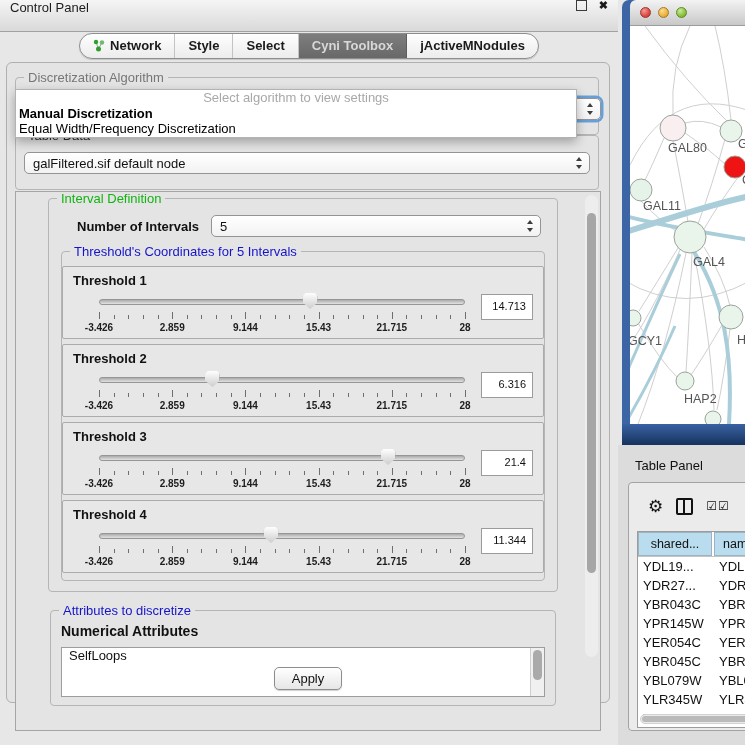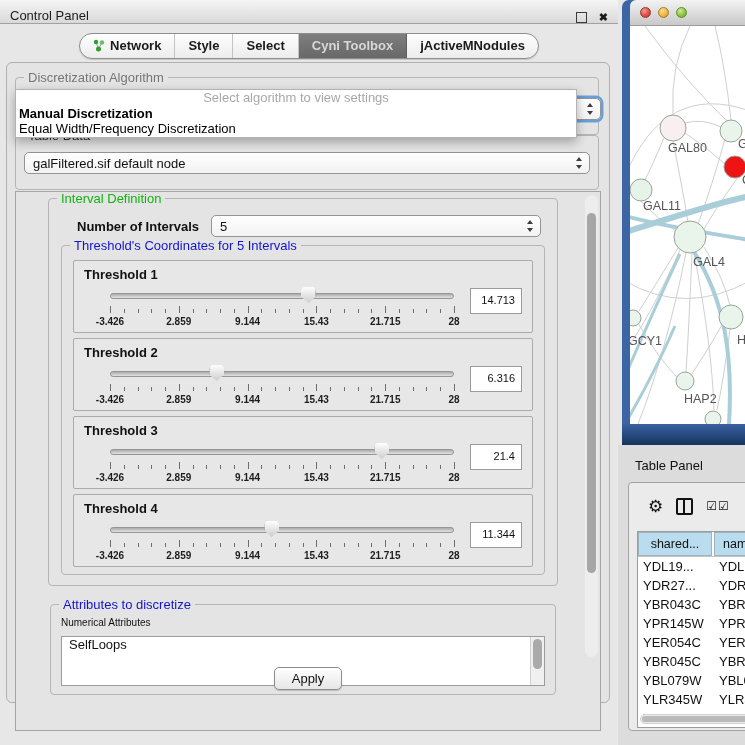--- a/index.html
+++ b/index.html
@@ -1,22 +1,22 @@
 <!DOCTYPE html>
 <html><head>
 <meta charset="utf-8">
 <style>
   html,body{margin:0;padding:0}
   body{width:745px;height:745px;overflow:hidden;position:relative;background:#e7e7e7;
        font-family:"Liberation Sans",sans-serif;color:#111;}
   
   .control-panel{position:absolute;left:0;top:0;width:618px;height:745px;background:#e7e7e7}
-  .titlebar{position:absolute;top:0;left:0;right:0;height:24px;box-sizing:border-box;
+  .titlebar{position:absolute;top:0;left:0;right:0;height:32px;box-sizing:border-box;
     background:linear-gradient(#f5f5f5,#d9d9d9);border-bottom:1px solid #a2a2a2;
-    display:flex;align-items:flex-end;padding:0 10px;font-size:13px;color:#1c1c1c}
+    display:flex;align-items:flex-start;padding:0 10px;font-size:13px;color:#1c1c1c}
   .titlebar .spacer{flex:1}
   .float-icon{width:9px;height:9px;border:1.5px solid #3a3a3a;margin-right:12px;background:transparent}
   .close-icon{font-size:11px;font-weight:bold;color:#1a1a1a;line-height:1}
   .tabs-row{position:absolute;left:0;width:618px;display:flex;justify-content:center}
   .top-tabs{top:33px}
   .bottom-tabs{top:704px}
   .seg-bar{display:flex;border:1px solid #8d8d8d;border-radius:13px;overflow:hidden;
     background:linear-gradient(#fefefe,#ececec);box-shadow:0 1px 1px rgba(0,0,0,.15)}
   .seg{padding:4px 13px 5px;font-size:13px;font-weight:700;color:#1a1a1a;
     border-right:1px solid #c3c3c3;display:flex;align-items:center;gap:5px;white-space:nowrap}
@@ -49,39 +49,39 @@
     border:1px solid #a5a5a5;background:#e4e4e4;overflow:hidden}
   .sa-content{position:absolute;left:32px;right:42px;top:6px}
   .vscroll{position:absolute;right:2px;top:3px;width:13px;height:462px;background:#ededed;border-radius:7px}
   .vthumb{position:absolute;left:2px;width:9px;top:18px;height:360px;background:#a6a6a6;border-radius:5px}
   .interval-group{padding:16px 10px 10px}
   .green-title{color:#12b412}
   .blue-title{color:#1414cc}
   .num-row{display:flex;align-items:center;margin:0 6px 0 18px;gap:12px}
   .num-label{font-size:13px;font-weight:700;white-space:nowrap}
   .num-combo{flex:1}
-  .thr-group{margin:8px 2px 0;padding:14px 11px 2px}
+  .thr-group{margin:14px 2px 0;padding:14px 0 2px}
   .tblock{border:1px solid #ababab;background:#e7e7e7;margin-bottom:5px;padding:6px 10px 2px;border-radius:2px}
   .tlabel{font-size:13px;font-weight:700}
   .trow{display:flex;margin-top:2px}
   .sliderwrap{flex:1;position:relative;height:44px;margin:2px 16px 0 26px}
   .track{position:absolute;left:0;right:0;top:7px;height:4px;background:linear-gradient(#ababab,#e2e2e2);
     border:1px solid #969696;border-radius:3px}
   .thumb{position:absolute;top:1px;width:15px;height:16px;background:linear-gradient(#fefefe,#cdcdcd);
     clip-path:polygon(18% 0,82% 0,100% 20%,100% 60%,50% 100%,0 60%,0 20%);
     transform:translateX(-50%);filter:drop-shadow(0 0 1px rgba(0,0,0,.6))}
   .ticks{position:absolute;left:0;right:0;top:20px;height:8px}
   .ticks i{position:absolute;width:1px;background:#6e6e6e;height:4px;top:3px}
   .ticks i.major{height:7px;top:0}
   .ticklabels{position:absolute;left:0;right:0;top:30px;height:12px;font-size:10px;font-weight:700;color:#1d1d1d}
   .ticklabels span{position:absolute;transform:translateX(-50%);white-space:nowrap}
   .valuebox{width:52px;height:26px;border:1px solid #9b9b9b;background:#fff;font-size:11px;
     text-align:right;box-sizing:border-box;padding:5px 6px 0 0;margin-top:4px}
   .attr-group{margin:18px 2px 0;padding:10px 10px 8px}
-  .attr-sub{font-size:10px;font-weight:400;margin:2px 0 8px 0}
+  .attr-sub{font-size:14px;font-weight:700;margin:2px 0 8px 0}
   .listbox{position:relative;height:48px;background:#fff;border:1px solid #9c9c9c;overflow:hidden}
   .listbox .item{font-size:13px;height:16px;line-height:16px;padding-left:7px;white-space:nowrap}
   .lscroll{position:absolute;right:0;top:0;bottom:0;width:13px;background:#f0f0f0;border-left:1px solid #cfcfcf}
   .lthumb{position:absolute;left:2px;top:2px;width:9px;height:30px;background:#aaaaaa;border-radius:5px}
   .applyrow{position:absolute;left:0;right:0;top:604px;display:flex;justify-content:center}
   .apply-btn{font:13px "Liberation Sans",sans-serif;padding:3px 17px;border:1px solid #8d8d8d;border-radius:5px;
     background:linear-gradient(#ffffff,#e6e6e6);box-shadow:0 1px 1px rgba(0,0,0,.18);color:#111}
   
   .network-window{position:absolute;left:622px;top:0;width:128px;height:445px;background:#3c65a6;
     border-radius:7px 0 0 0;overflow:hidden}

